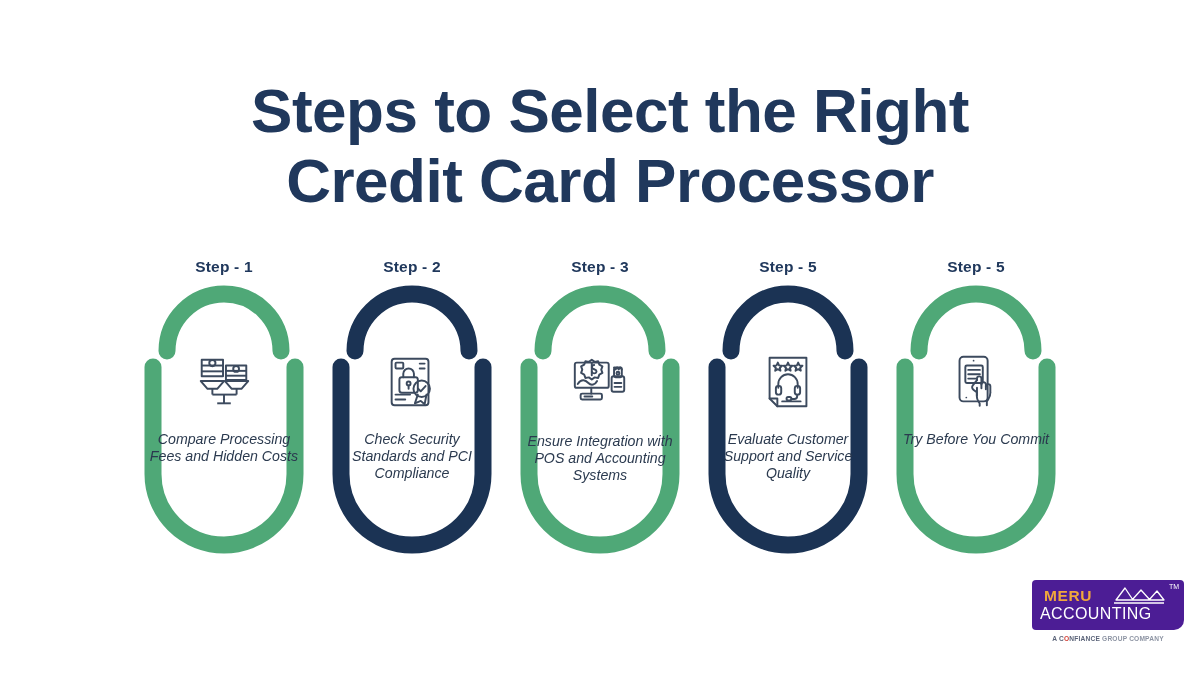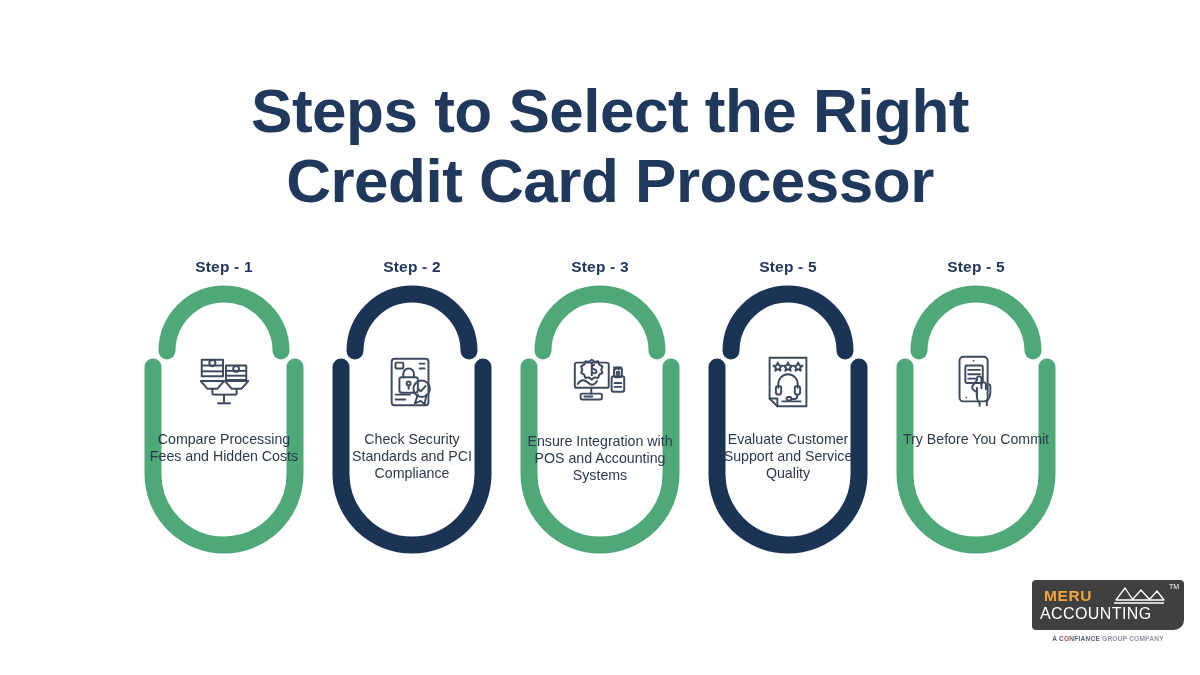--- a/index.html
+++ b/index.html
@@ -87,34 +87,35 @@
     height: 62px;
     display: block;
   }
   .step-text {
     margin-top: 18px;
     width: 160px;
     text-align: center;
     font-size: 14.2px;
     line-height: 17px;
     color: #2b3a4f;
+    font-style: italic;
   }
   .step-text.tight { margin-top: 20px; }
 
   
   .logo-block {
     position: absolute;
     left: 1032px;
     top: 580px;
     width: 152px;
   }
   .logo-badge {
     width: 152px;
     height: 50px;
-    background: #404040;
+    background: #4c1d95;
     border-radius: 4px 4px 10px 4px;
     position: relative;
   }
   .logo-meru {
     position: absolute;
     left: 12px;
     top: 7px;
     font-size: 15.5px;
     font-weight: bold;
     color: #f0a73c;

